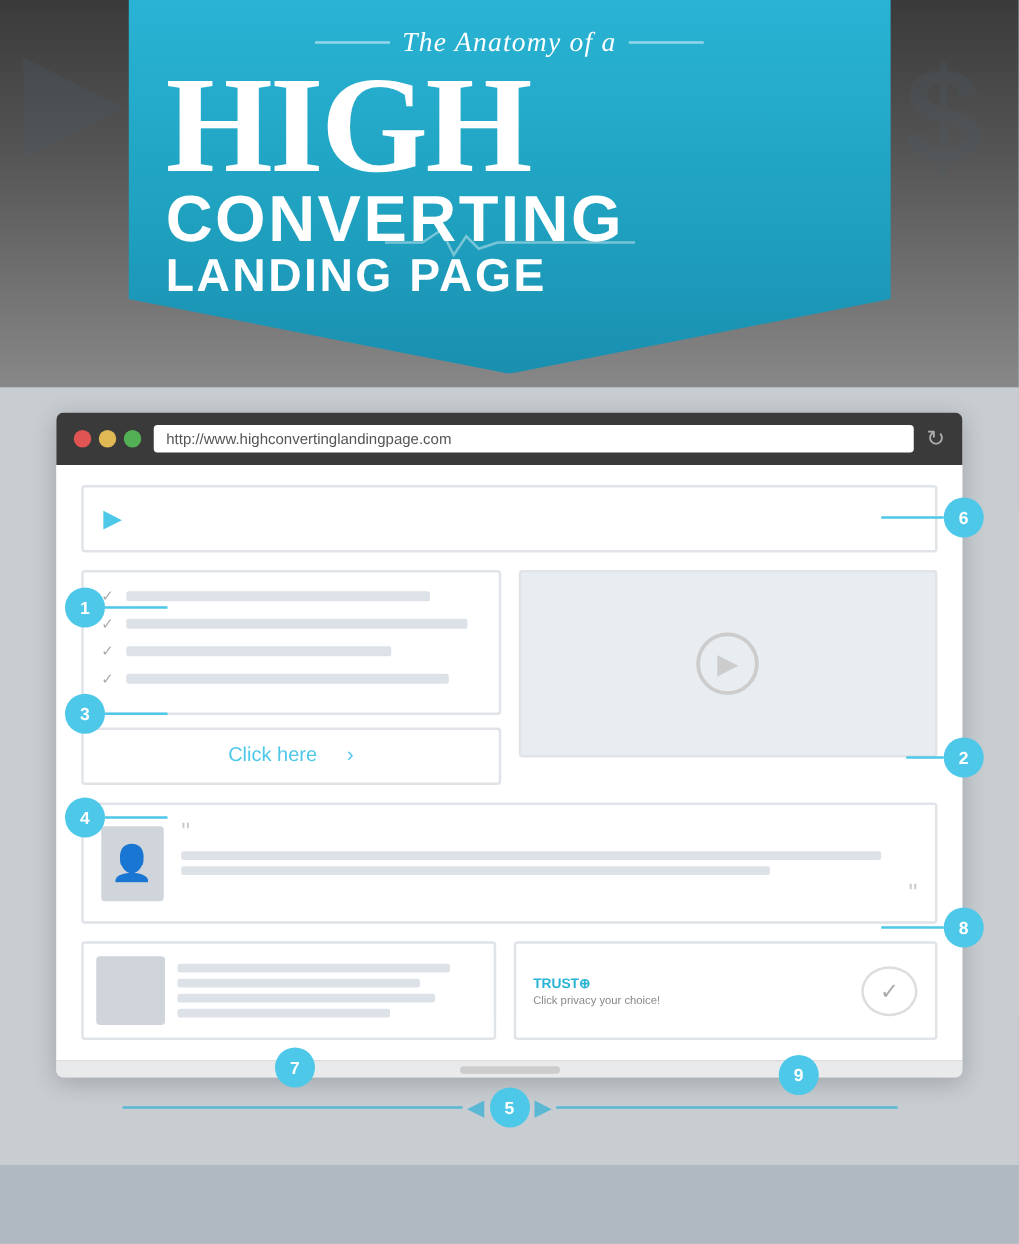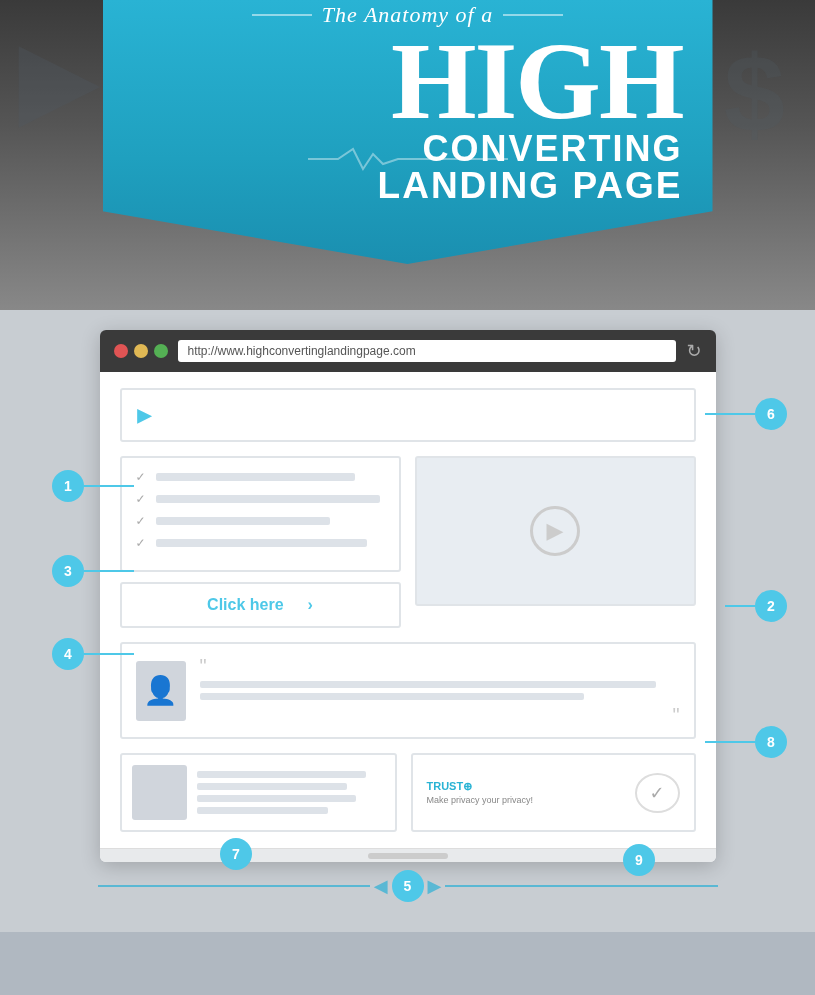--- a/index.html
+++ b/index.html
@@ -36,23 +36,23 @@
       justify-content: center;
       align-items: flex-start;
       overflow: hidden;
       z-index: 1;
     }
 
     .banner {
       position: relative;
       width: 610px;
       background: linear-gradient(180deg, #29b3d4 0%, #1fa0bf 60%, #1a8fb0 100%);
-      padding: 2px 30px 60px 30px;
+      padding: 21px 30px 60px 30px;
       clip-path: polygon(0 0, 100% 0, 100% 80%, 50% 100%, 0 80%);
-      text-align: right;
+      text-align: left;
       z-index: 2;
     }
 
     .banner-subtitle {
       font-family: Georgia, 'Times New Roman', serif;
       font-style: italic;
       color: white;
       font-size: 22px;
       letter-spacing: 1px;
       margin-bottom: 4px;
@@ -73,21 +73,21 @@
       font-size: 110px;
       font-weight: 900;
       color: white;
       line-height: 0.9;
       letter-spacing: -2px;
       text-transform: uppercase;
       font-family: Liberation Serif, serif;
     }
 
     .banner-converting {
-      font-size: 36px;
+      font-size: 52px;
       font-weight: 900;
       color: white;
       line-height: 1;
       letter-spacing: 2px;
       text-transform: uppercase;
       font-family: Impact, 'Arial Black', sans-serif;
     }
 
     .banner-landing {
       font-size: 37px;
@@ -113,21 +113,21 @@
     .main-area {
       position: relative;
       background: #c8cdd2;
       width: 100%;
       padding: 20px 0 30px 0;
       z-index: 1;
     }
 
     
     .browser-window {
-      width: 616px;
+      width: 725px;
       margin: 0 auto;
       border-radius: 6px;
       overflow: hidden;
       box-shadow: 0 4px 20px rgba(0,0,0,0.2);
     }
 
     .browser-toolbar {
       background: #3a3a3a;
       padding: 10px 14px;
       display: flex;
@@ -263,21 +263,21 @@
       padding: 12px 14px;
       border-radius: 3px;
       display: flex;
       align-items: center;
       justify-content: center;
     }
 
     .cta-button {
       color: #4ec8e8;
       font-size: 16px;
-      font-weight: bold;
+      font-weight: normal;
       display: flex;
       align-items: flex-start;
       gap: 24px;
       cursor: pointer;
     }
 
     
     .video-box {
       border: 2px solid #e0e4e8;
       border-radius: 3px;
@@ -545,21 +545,21 @@
                 <div class="blog-line" style="width:85%;"></div>
                 <div class="blog-line" style="width:70%;"></div>
               </div>
             </div>
 
             <div class="trust-box">
               <div>
                 <div class="trust-badge">
                   <span>TRUST<span>⊕</span></span>
                 </div>
-                <div style="font-size:9px;color:#888;margin-top:2px;">Make privacy your privacy!</div>
+                <div style="font-size:9px;color:#888;margin-top:2px;">Click privacy your choice!</div>
               </div>
               <div class="trust-seal">✓</div>
             </div>
           </div>
         </div>
 
         <div class="scroll-indicator">
           <div class="scroll-bar"></div>
         </div>
       </div>

